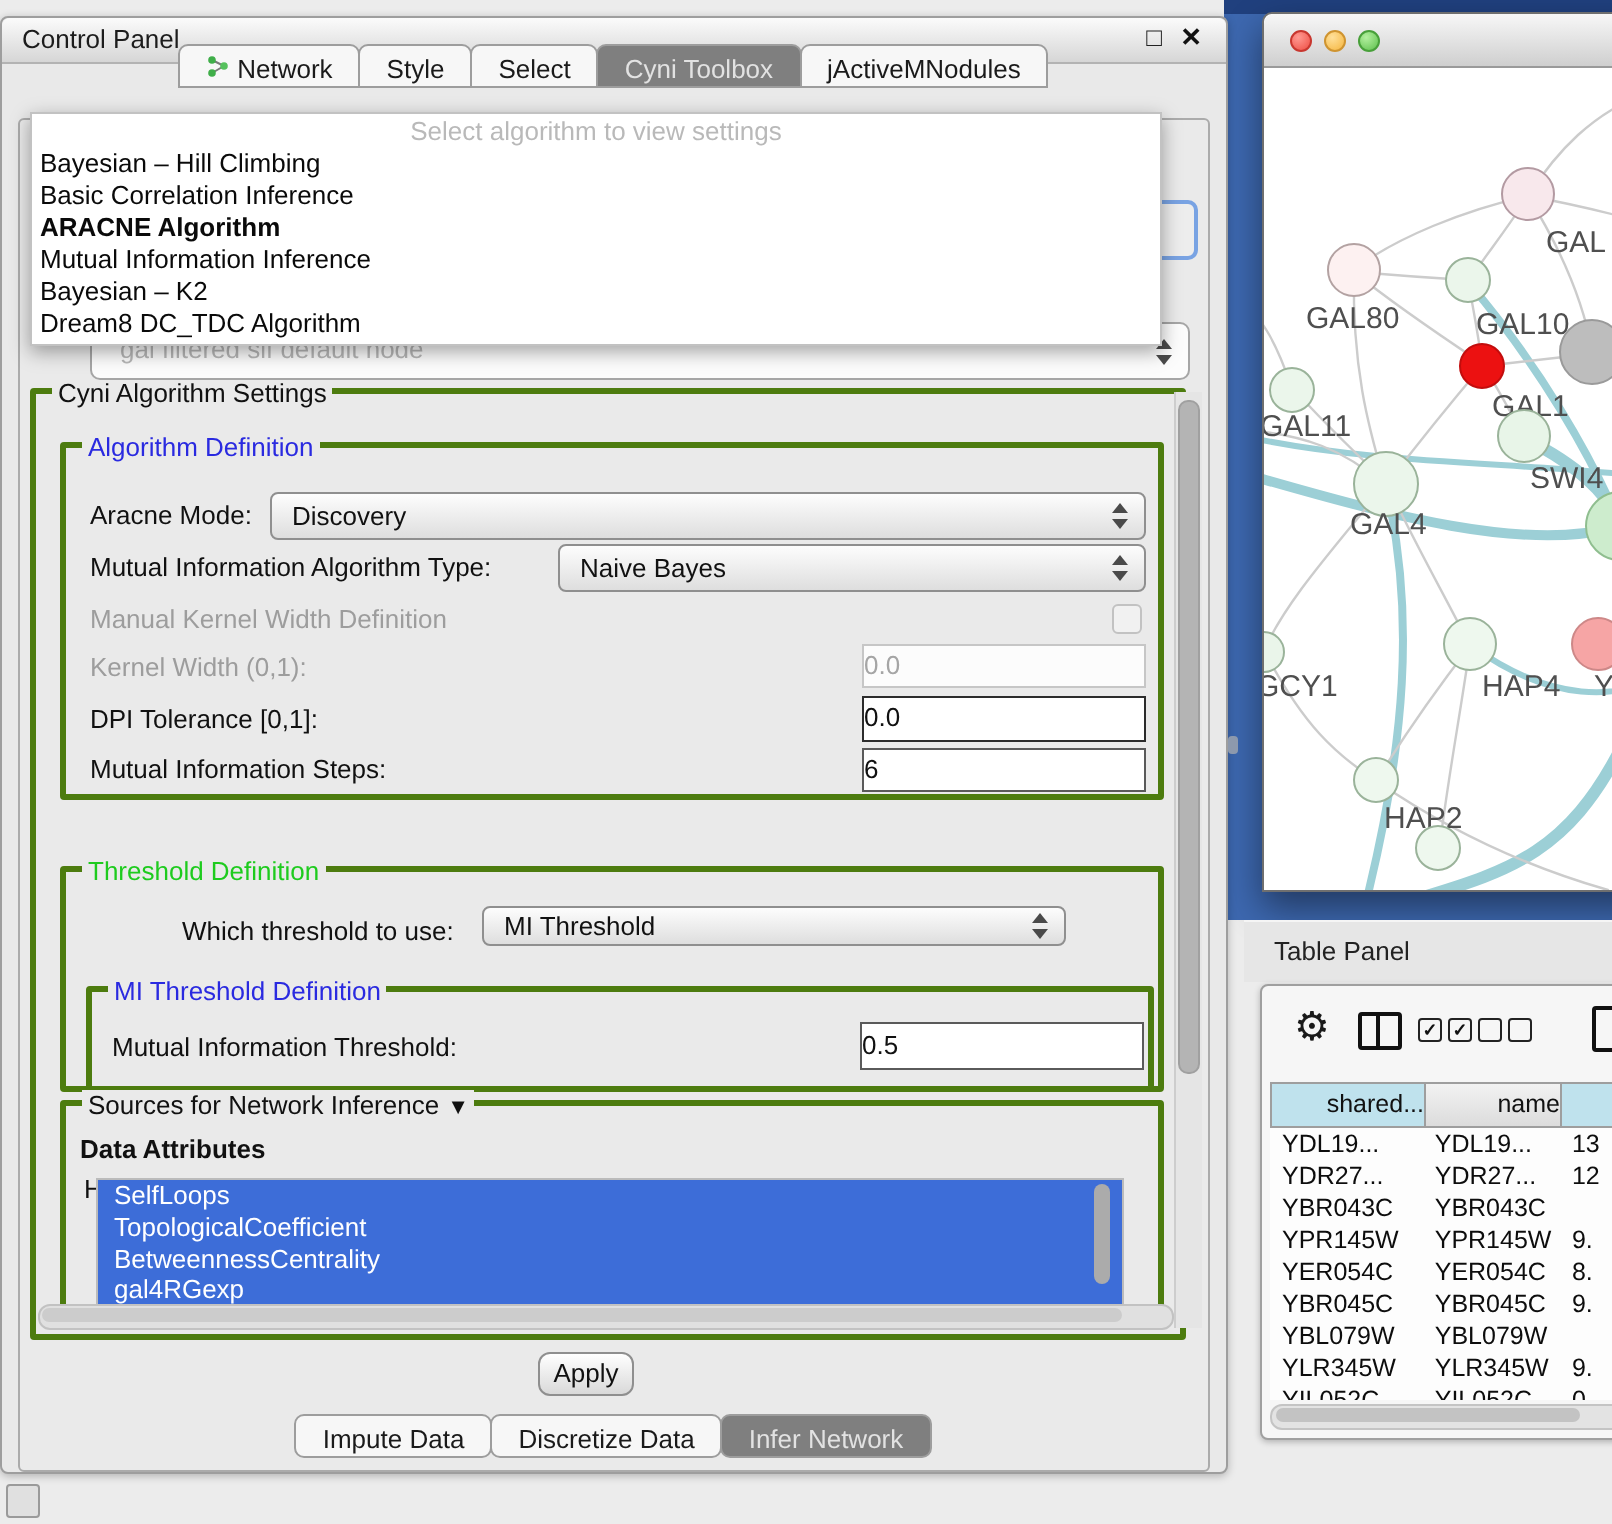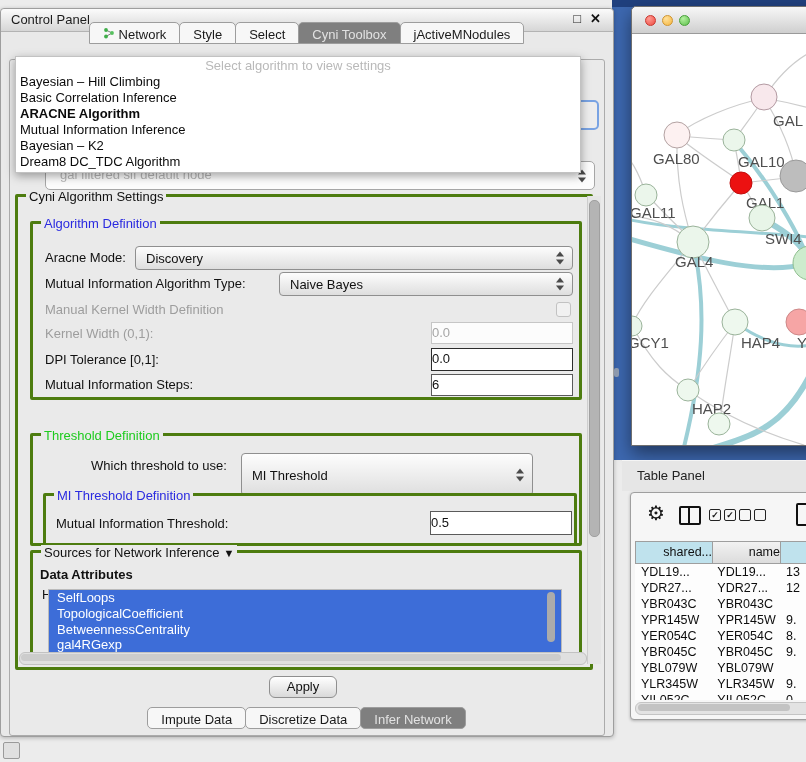--- a/index.html
+++ b/index.html
@@ -129,21 +129,21 @@
   #attr-list{position:absolute;left:30px;top:392px;width:512px;height:63px;background:#fff;
              border:1px solid #bbb;overflow:hidden}
   .attr-item{height:15.75px;line-height:15.5px;font-size:13px;color:#fff;background:#3d6dd8;padding-left:8px}
   #attr-vscroll{position:absolute;left:529px;top:395px;width:8px;height:50px;border-radius:4px;background:#ababab;z-index:2}
 
   #set-vscroll{left:586px;top:187px;width:13px;height:468px;background:#e5e5e5;border-left:1px solid #cdcdcd}
   #set-vthumb{left:588px;top:191px;width:9px;height:335px;border-radius:5px;background:#b4b4b4;border:1px solid #a0a0a0}
   #set-hscroll{left:18px;top:643px;width:566px;height:11px;background:#e0e0e0;border:1px solid #c2c2c2;border-radius:6px}
   #set-hthumb{left:20px;top:645px;width:540px;height:7px;border-radius:4px;background:#cccccc}
 
-  #apply-btn{left:268px;top:667px;width:68px;height:22px;box-sizing:border-box;
+  #apply-btn{left:268px;top:667px;width:48px;height:22px;box-sizing:border-box;
              border:1px solid #8f8f8f;border-radius:6px;background:linear-gradient(#ffffff,#d9d9d9);
              font-size:13px;color:#111;text-align:center;line-height:20px}
 
   #mini-icon{left:3px;top:742px;width:15px;height:15px;border:1px solid #9a9a9a;
              background:#e0e0e0;border-radius:2px}
   #splitter-dot{left:614px;top:368px;width:5px;height:9px;border-radius:2px;background:#8d99ad}
 
   .netlabel{font-size:15px;fill:#4f4f4f}
 </style>
 </head>
@@ -369,21 +369,21 @@
     </div>
 
     <div id="hub-row">
       <span>Hub/Transcription Factor Definition</span><span id="hub-arrow">▶</span>
     </div>
 
     <div class="group" id="grp-thr">
       <span class="gtitle green">Threshold Definition</span>
 
       <div class="flabel" style="left:58px;top:22px">Which threshold to use:</div>
-      <div class="combo" style="left:208px;top:17px;width:292px;height:43px">
+      <div class="combo" style="left:208px;top:17px;width:292px;height:20px">
         <span>MI Threshold</span>
         <i class="arr"></i>
       </div>
 
       <div class="group" id="grp-mit">
         <span class="gtitle blue">MI Threshold Definition</span>
         <div class="flabel" style="left:10px;top:20px">Mutual Information Threshold:</div>
         <div class="tfield norm" style="left:384px;top:15px;width:142px;height:24px;line-height:21px">0.5</div>
       </div>
     </div>

